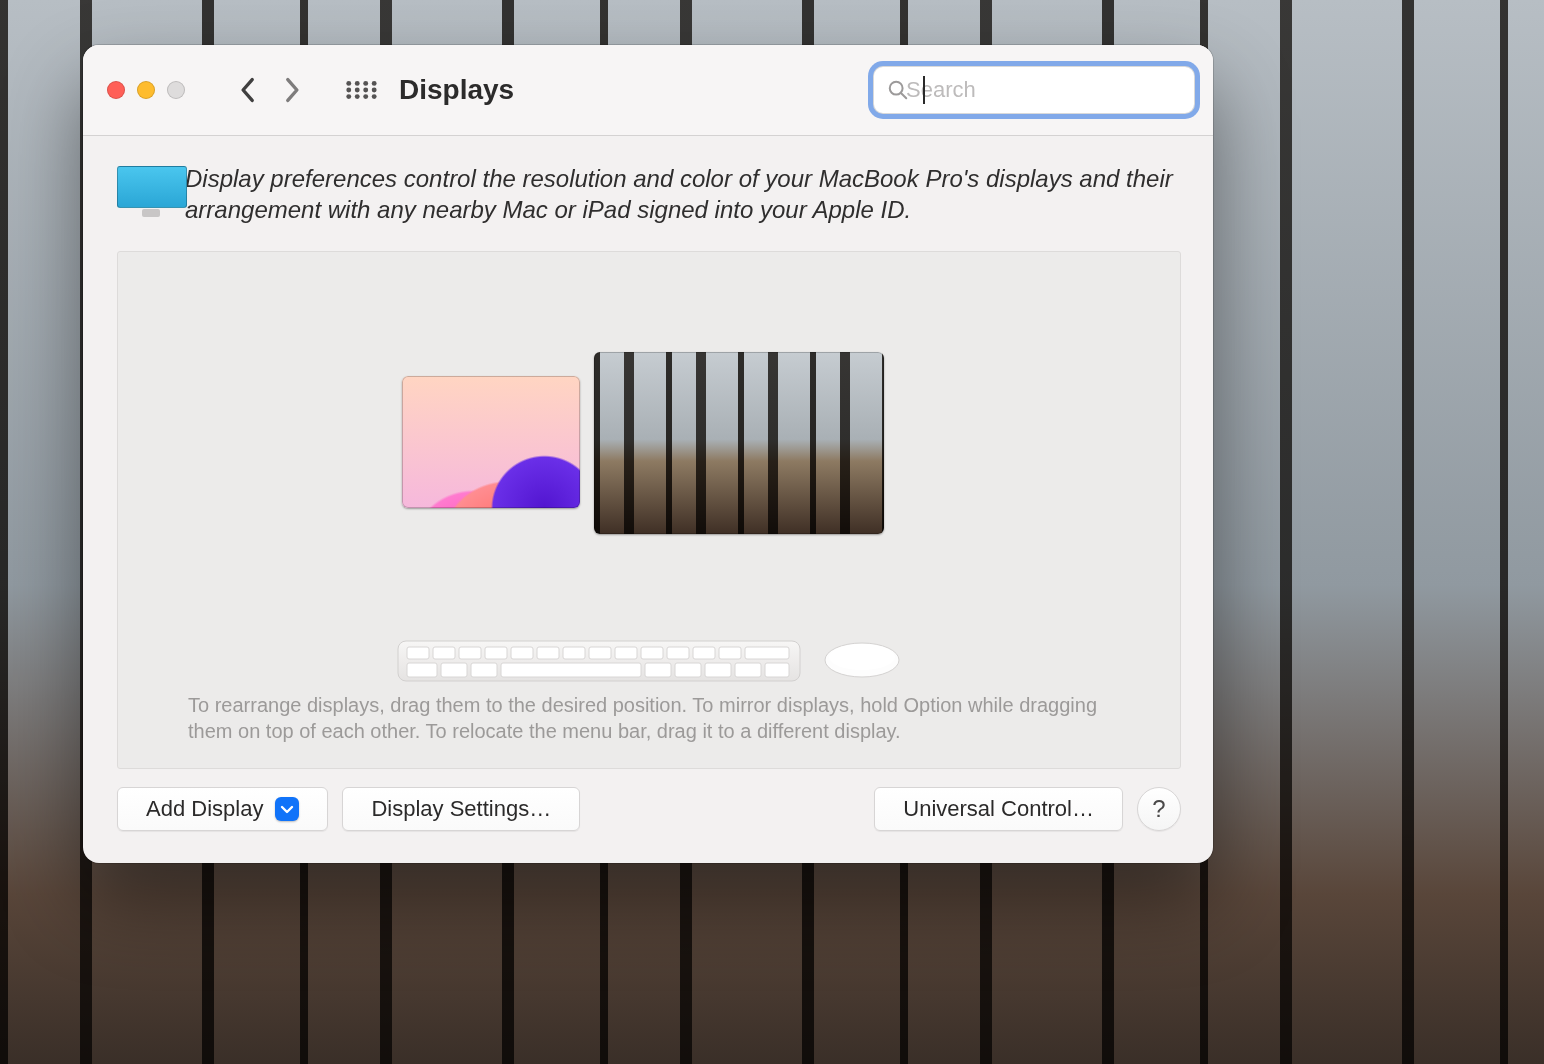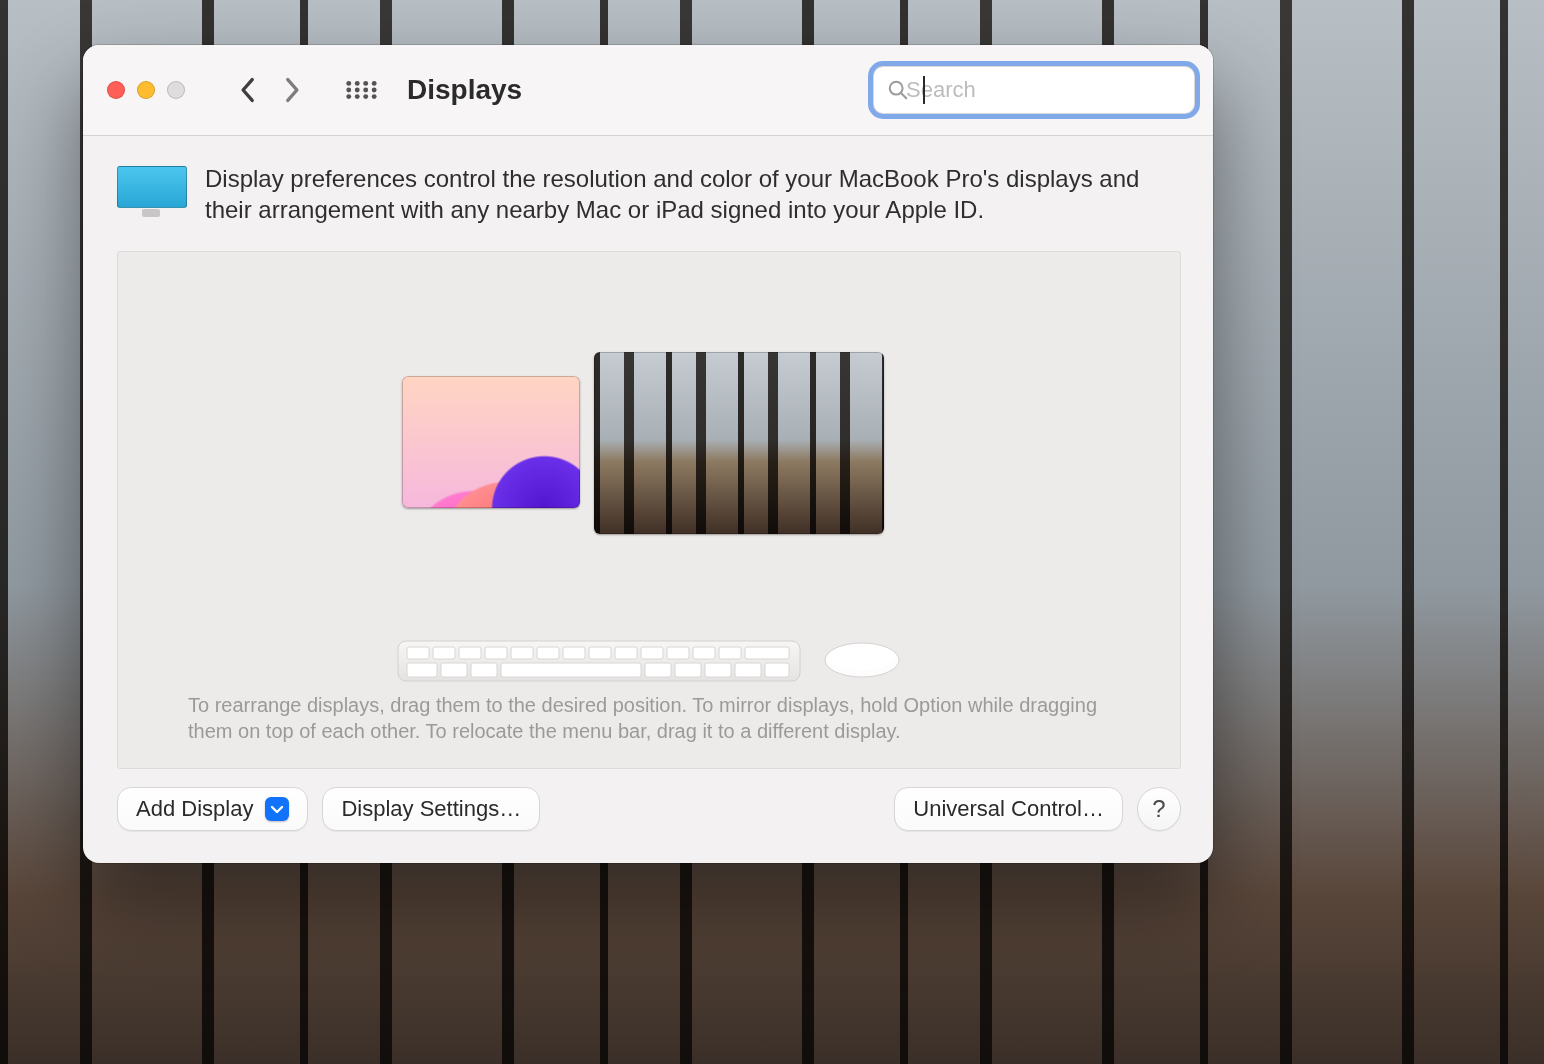--- a/index.html
+++ b/index.html
@@ -76,21 +76,20 @@
     margin-left: 16px;
     width: 32px; height: 24px;
     display:flex; align-items:center; justify-content:center;
     color:#555353;
   }
   .grid-icon svg { width:34px; height:22px; }
   .title {
     font-size: 28px;
     font-weight: 700;
     color:#2c2b2b;
-    margin-left: 8px;
   }
   .search-wrap {
     margin-left: auto;
     position: relative;
   }
   .search {
     width: 274px;
     height: 46px;
     border-radius: 10px;
     border: 1px solid rgba(0,0,0,.15);
@@ -106,21 +105,21 @@
     position:absolute; left:14px; top:50%; transform:translateY(-50%);
     width:22px; height:22px; color:#9c9a9a; display:flex;
   }
   .search-icon-wrap svg{width:22px;height:22px;}
   .caret {
     position:absolute; left:50px; top:10px; width:2px; height:28px;
     background:#2a2a2a;
   }
   
   .content { flex:1; padding: 28px 32px 24px 34px; display:flex; flex-direction:column; }
-  .intro { display:flex; gap:20px; align-items:flex-start; }
+  .intro { display:flex; align-items:flex-start;font-style:italic; }
   .monitor-icon {
     width: 68px; height: 48px;
     position: relative;
     flex: none;
     margin-top:2px;
   }
   .monitor-icon .screen{
     width:68px; height:40px;
     background: linear-gradient(180deg,#4ac6ee,#2aa6d6);
     border:1px solid rgba(0,0,0,.25);
@@ -192,27 +191,27 @@
   }
   
   .footer{
     margin-top:18px;
     display:flex;
     gap:14px;
     align-items:center;
   }
   .btn{
     height:42px;
-    border-radius:14px;
+    border-radius:6px;
     border:1px solid #d7d5d5;
     background: linear-gradient(180deg,#ffffff,#fafafa);
     box-shadow: 0 1px 1px rgba(0,0,0,.06);
     font-size:22px;
     color:#2b2a2a;
-    padding: 0 18px;
+    padding: 0 28px;
     display:flex;
     align-items:center;
     gap:12px;
     cursor:default;
   }
   .btn.dropdown .chev{
     width:24px; height:24px; border-radius:6px;
     background:#1073f9;
     display:flex; align-items:center; justify-content:center;
     box-shadow: 0 1px 2px rgba(0,0,0,.25);

